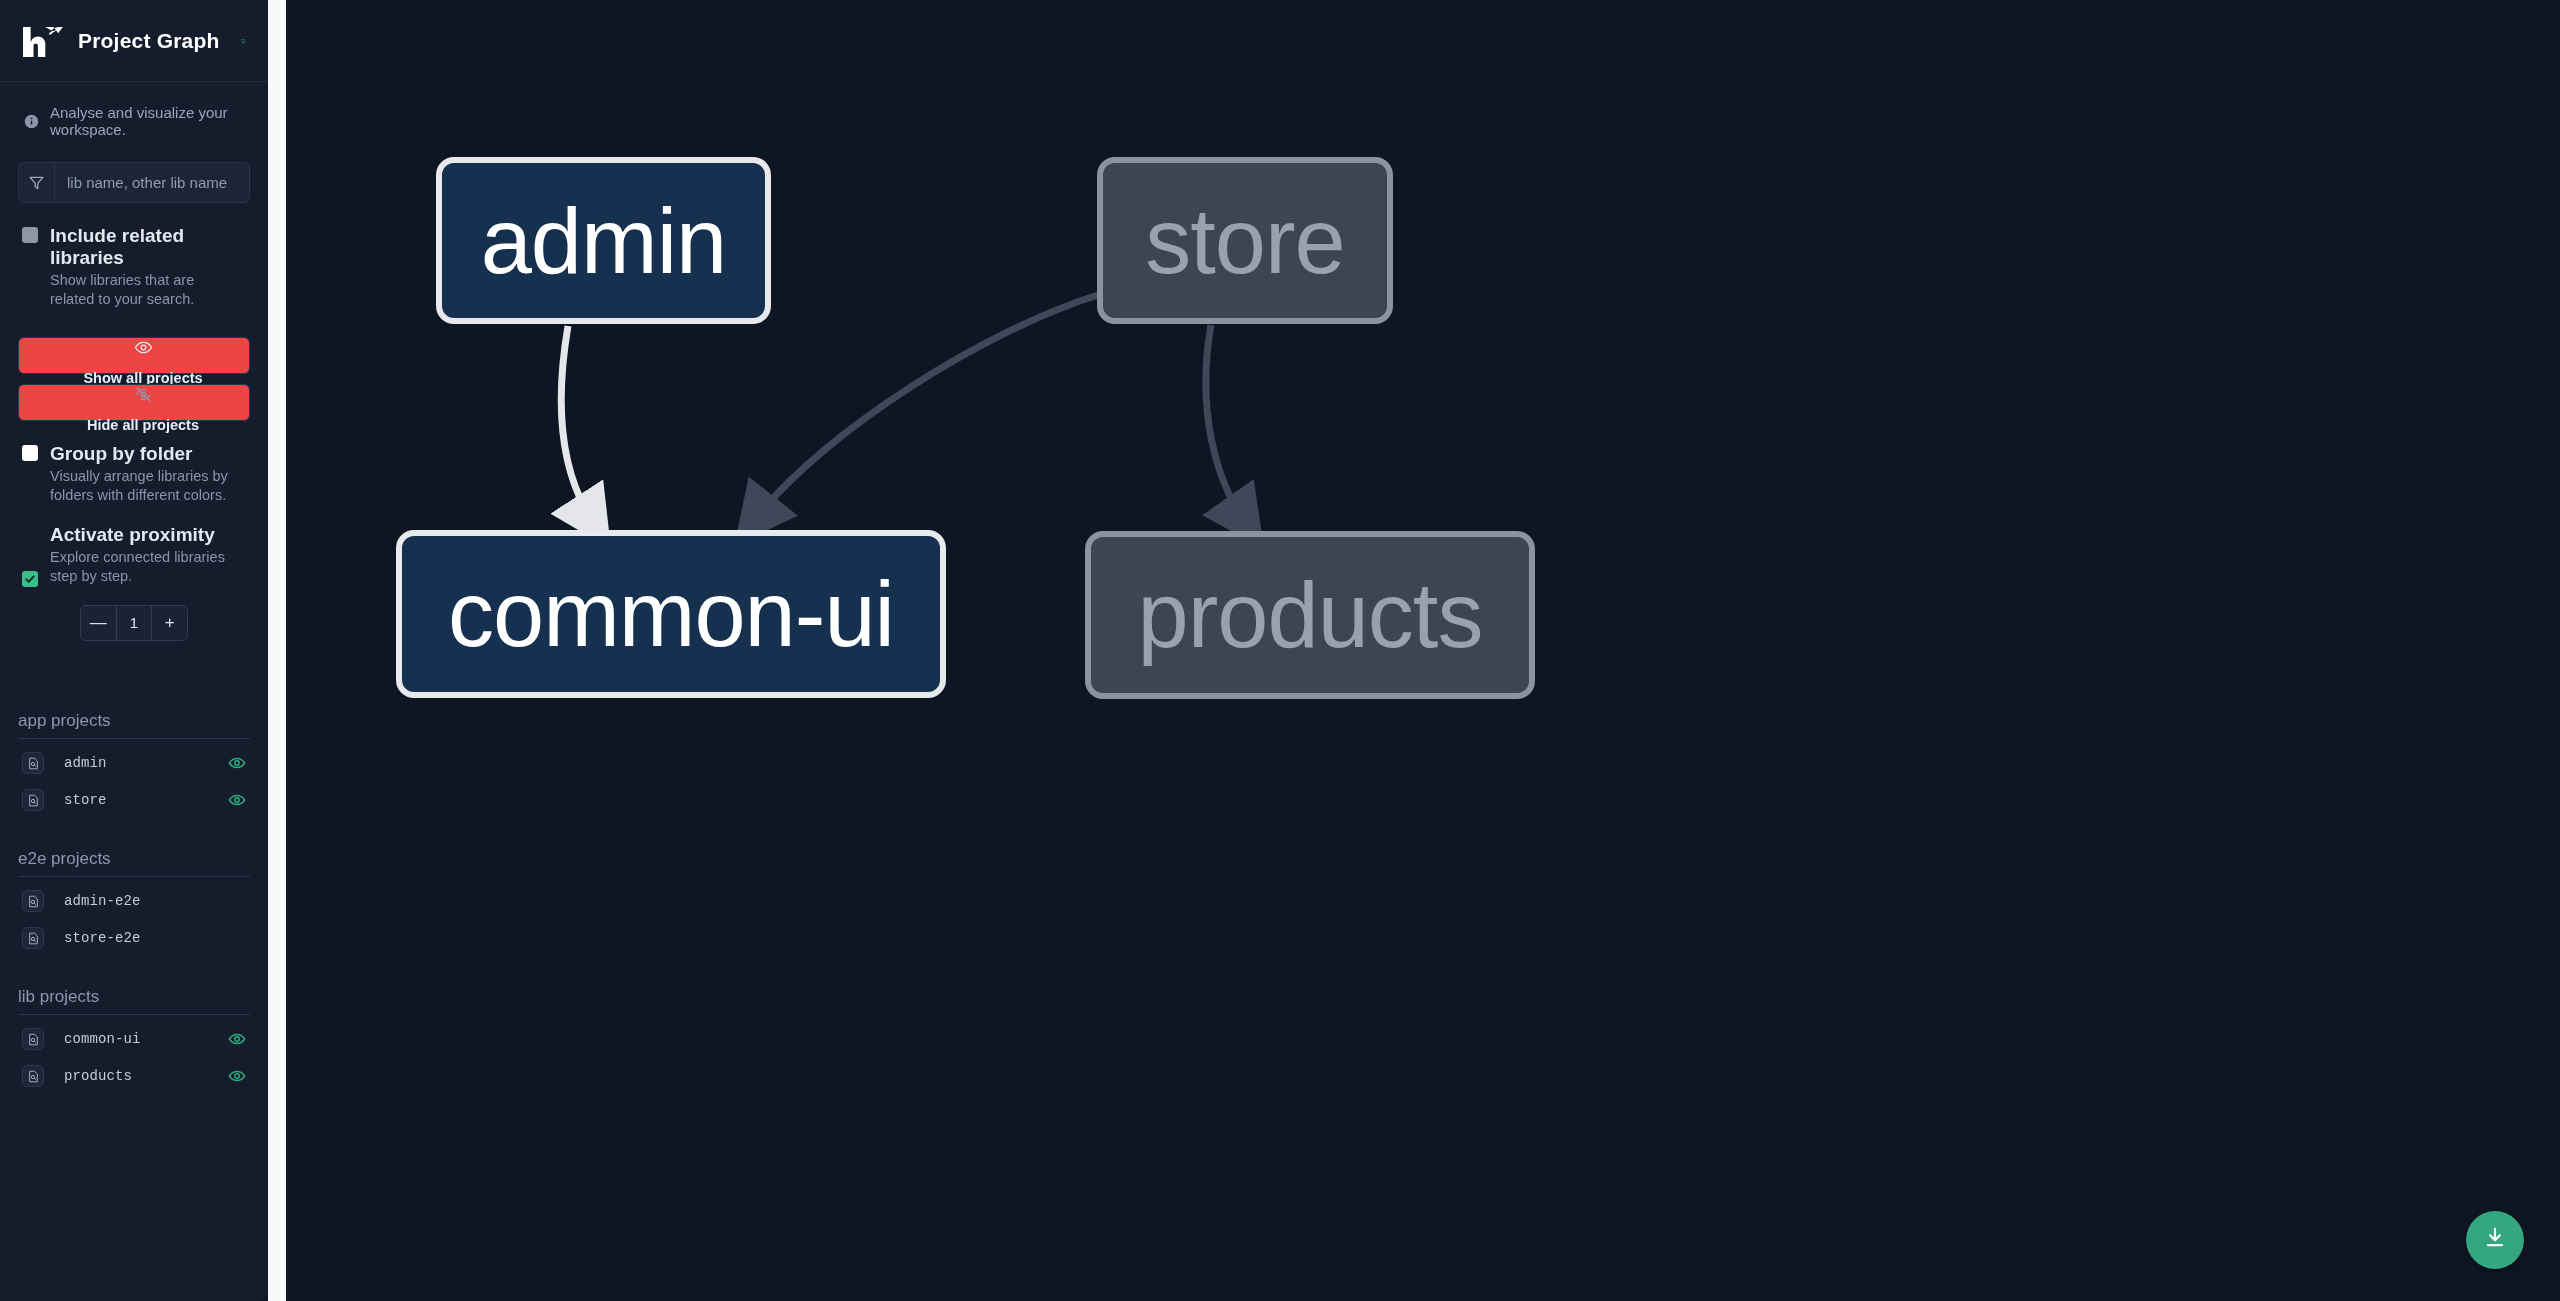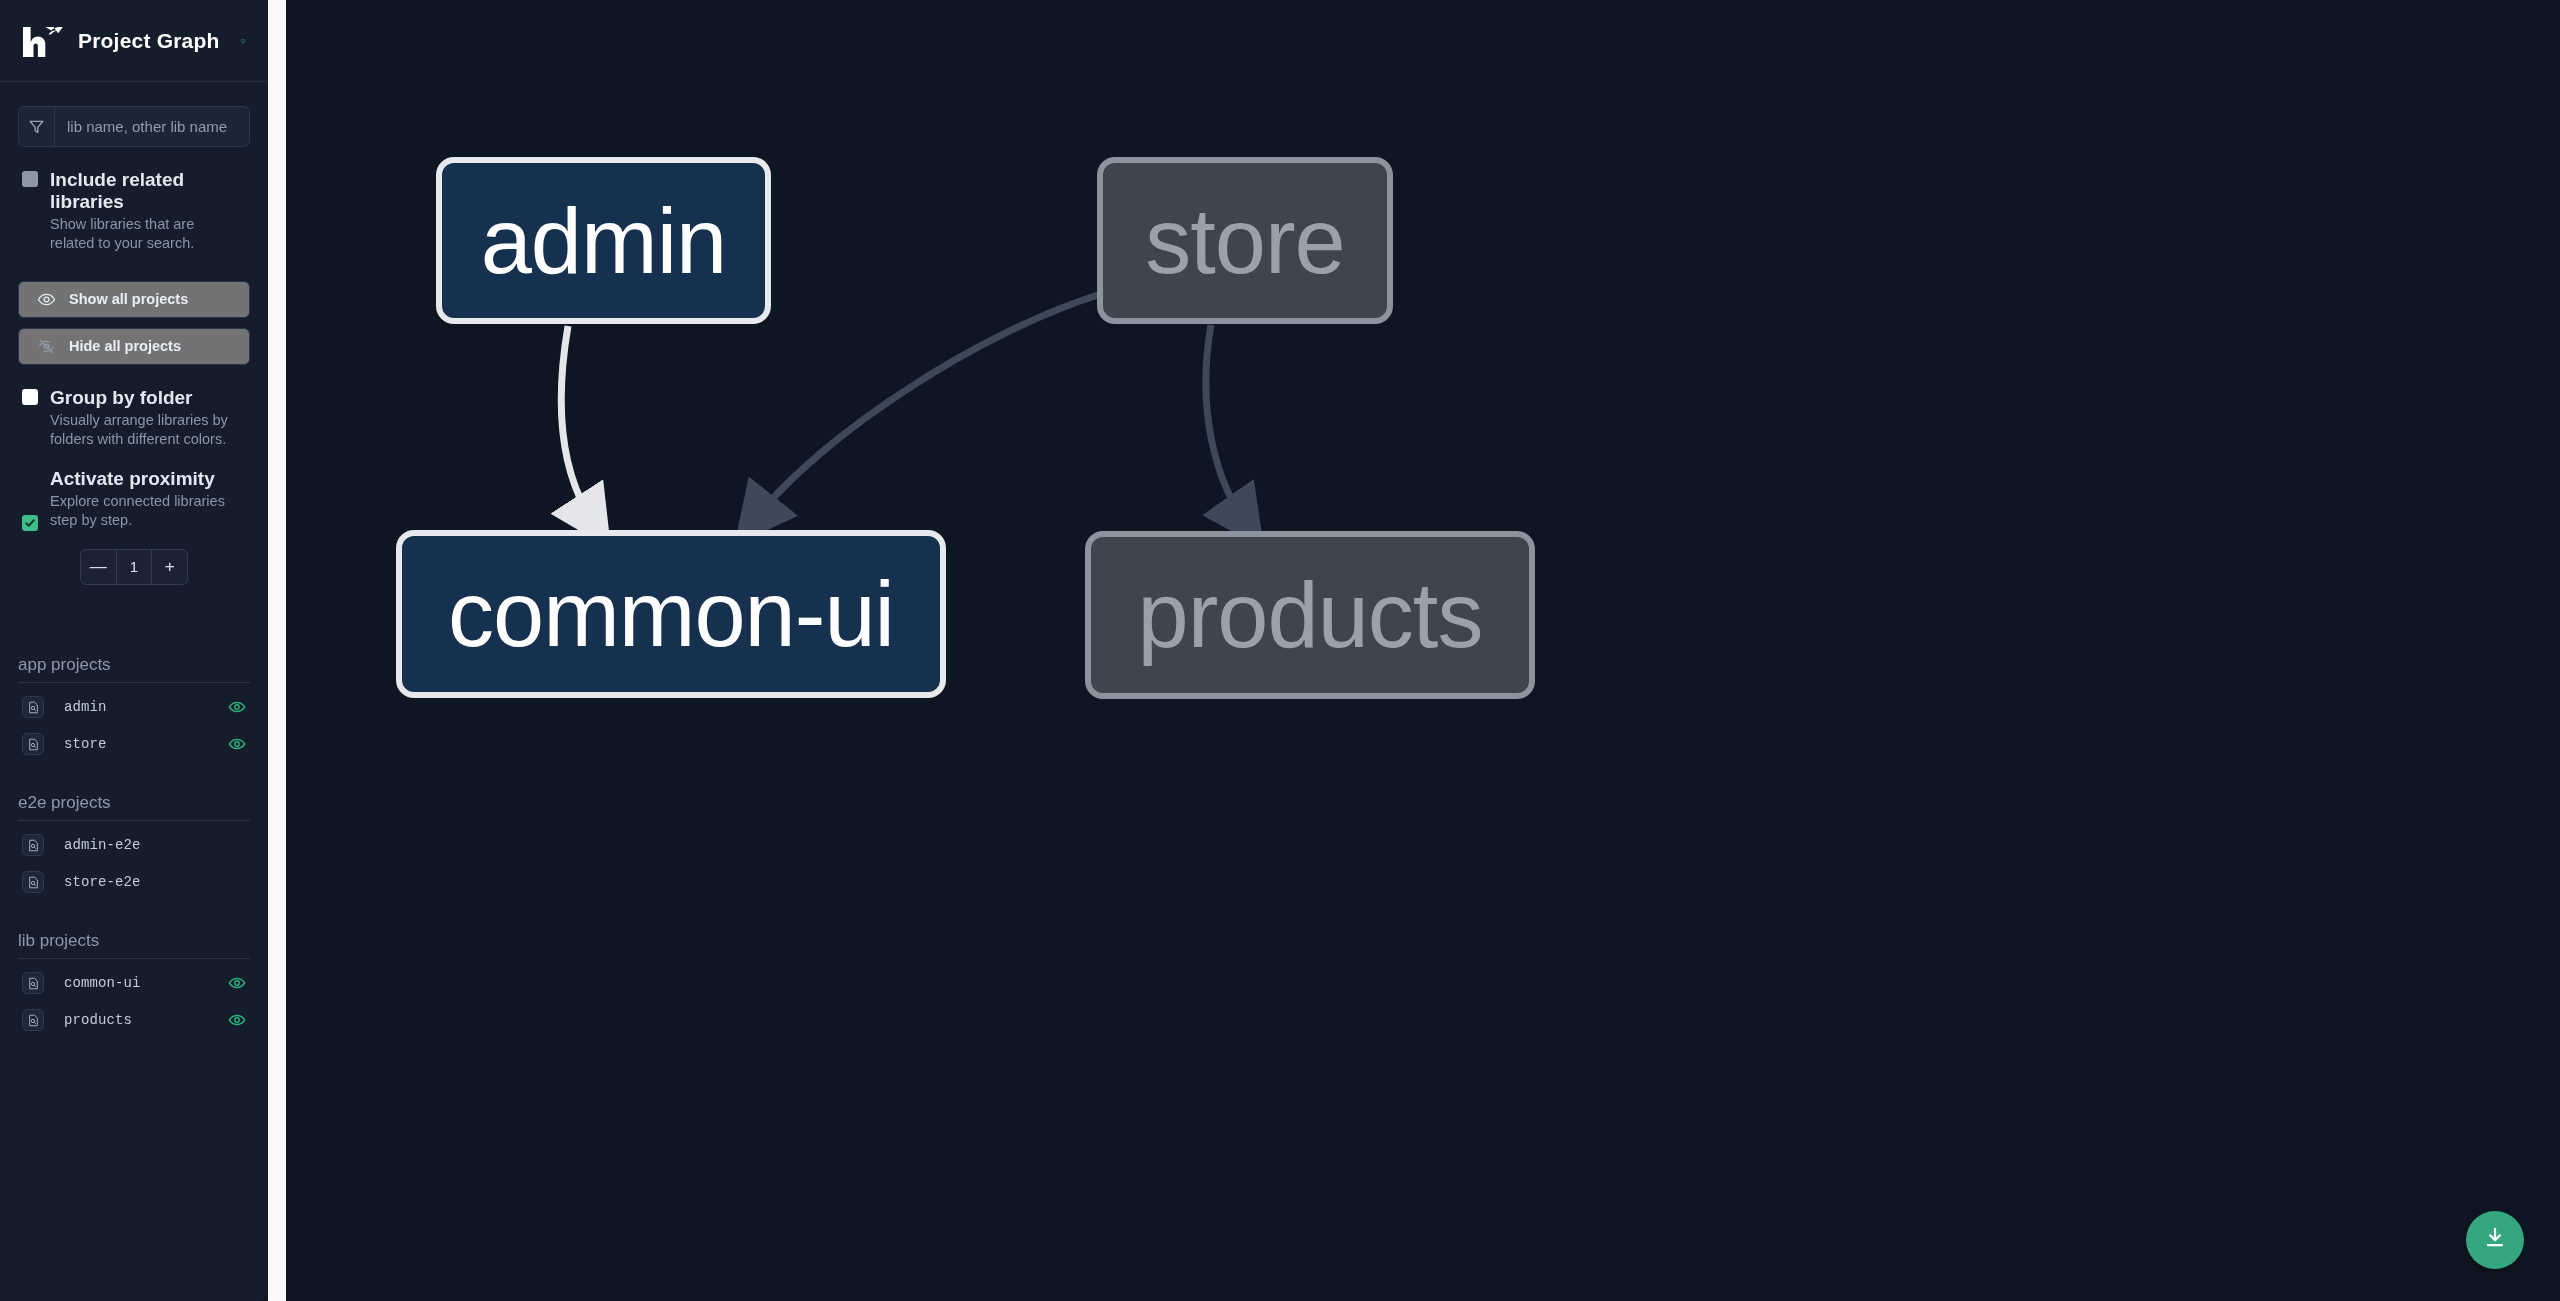--- a/index.html
+++ b/index.html
@@ -82,26 +82,27 @@
   .cbox.white { background: #ffffff; }
   .cbox.green { background: #3dbd8a; }
   .cbox svg { width: 12px; height: 12px; }
   .opt-text { display: flex; flex-direction: column; gap: 2px; }
   .opt-label { color: #e3e8f0; font-size: 19px; font-weight: bold; }
   .opt-desc { color: #8a95a8; font-size: 14.5px; line-height: 1.34; max-width: 190px; }
 
   .btn {
     margin: 0 18px;
     height: 37px;
-    background: #737373;
+    background: #ef4444;
     border: 1px solid #2b3550;
     border-radius: 6px;
     display:flex; align-items:center;
     gap: 13px; padding-left: 18px;
     cursor: pointer;
+    flex-direction: column;
   }
   .btn + .btn { margin-top: 10px; }
   .btn-first { margin-top: 27px; }
   .btn-ico { width: 19px; height: 19px; flex: 0 0 19px; }
   .btn-label { color: #e9eef6; font-size: 14.5px; font-weight: bold; }
 
   .stepper {
     margin: 18px auto 0 auto;
     width: 108px; height: 36px;
     border: 1px solid #313c54;
@@ -218,20 +219,28 @@
       </span>
       <span class="sb-title">Project Graph</span>
       <span class="monitor-ico">
         <svg viewBox="0 0 24 24" fill="none" stroke="#34b07f" stroke-width="2.2" stroke-linecap="round" stroke-linejoin="round">
           <rect x="2.5" y="3.5" width="19" height="13" rx="2"></rect>
           <path d="M8.5 20.5h7M12 16.5v4"></path>
         </svg>
       </span>
     </div>
 
+    <div class="sb-info">
+      <span class="info-ico">
+        <svg viewBox="0 0 20 20" fill="#8b95a8">
+            <path d="M10 1a9 9 0 100 18 9 9 0 000-18zm1 13H9V9h2v5zm0-7H9V5h2v2z"></path>
+          </svg>
+      </span>
+      <span class="sb-info-text">Analyse and visualize your workspace.</span>
+    </div>
 
     <div class="filter-box">
       <span class="filter-ico-wrap">
         <span class="filter-ico">
           <svg viewBox="0 0 20 20" fill="none" stroke="#9aa5b8" stroke-width="1.6" stroke-linejoin="round">
             <path d="M2.5 4h15l-6 7v6l-3-2v-4z"></path>
           </svg>
         </span>
       </span>
       <input class="filter-input" type="text" value="" placeholder="lib name, other lib name" style="">

